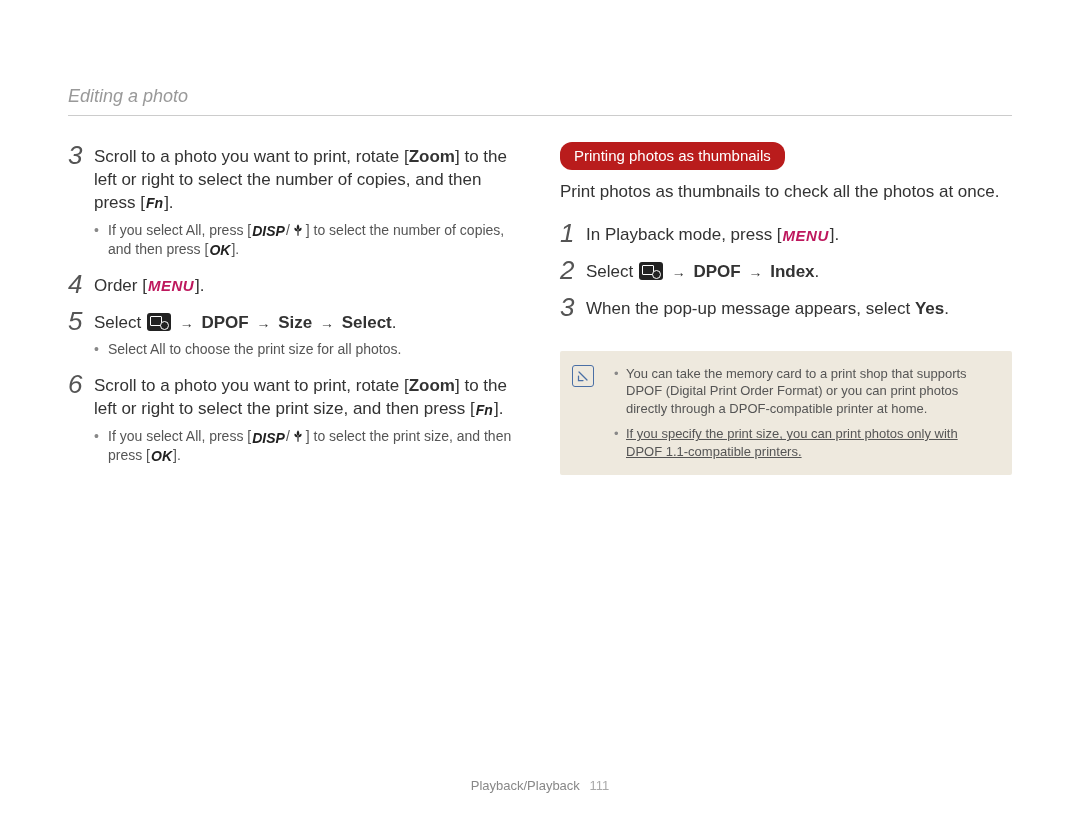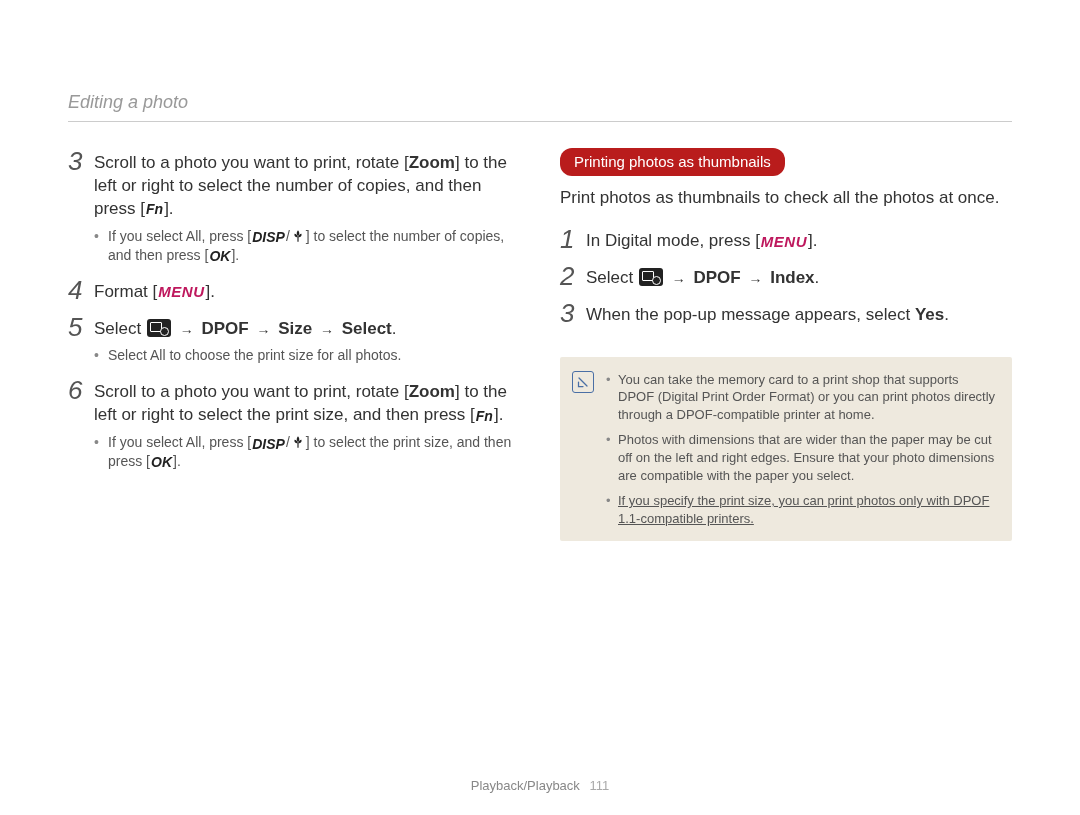--- a/index.html
+++ b/index.html
@@ -6,21 +6,21 @@
     margin: 0;
     padding: 0;
     font-family: Arial, Helvetica, sans-serif;
     color: #333;
     background: #fff;
     width: 1080px;
     height: 815px;
     -webkit-font-smoothing: antialiased;
   }
   .page {
-    padding: 14px 68px;
+    padding: 8px 68px;
     box-sizing: border-box;
   }
   .page-header {
     color: #999;
     font-size: 18px;
     font-style: italic;
     font-weight: 400;
     padding: 78px 0 8px 0;
     border-bottom: 1px solid #ccc;
     margin-bottom: 26px;
@@ -150,21 +150,21 @@
     color: #333;
     margin-bottom: 18px;
   }
 
   .note-box {
     display: flex;
     background: #eee9de;
     border-radius: 2px;
     padding: 14px 16px 14px 12px;
     margin-top: 30px;
-    gap: 12px;
+    gap: 20px;
   }
   .note-icon {
     flex: none;
     width: 20px;
     height: 20px;
     border: 1.5px solid #4a6fa5;
     border-radius: 3px;
     color: #4a6fa5;
     display: flex;
     align-items: center;
@@ -222,21 +222,21 @@
             <div class="step-num">3</div>
             <div class="step-body"><span>Scroll to a photo you want to print, rotate [</span><span class="bold">Zoom</span><span>] to the left or right to select the number of copies, and then press [</span><span class="icon fn key-label">Fn</span><span>].</span></div>
           </div>
           <ul class="sub-bullets">
             <li><span>If you select </span><span class="bold">All</span><span>, press [</span><span class="icon disp key-label">DISP</span><span>/</span><span class="icon macro"><svg width="14" height="14" viewBox="0 0 24 24" fill="#222">
                   <path d="M12 2 C9 5 9 9 12 12 C15 9 15 5 12 2 Z M6 8 C5 12 8 15 12 14 C11 10 9 8 6 8 Z M18 8 C19 12 16 15 12 14 C13 10 15 8 18 8 Z M11 14 L11 22 L13 22 L13 14 Z"></path>
                 </svg></span><span>] to select the number of copies, and then press [</span><span class="icon ok key-label">OK</span><span>].</span></li>
           </ul>
           <div class="step">
             <div class="step-num">4</div>
-            <div class="step-body"><span>Format [</span><span class="icon menu key-label">MENU</span><span>].</span></div>
+            <div class="step-body"><span>Order [</span><span class="icon menu key-label">MENU</span><span>].</span></div>
           </div>
           <div class="step">
             <div class="step-num">5</div>
             <div class="step-body"><span>Select </span><span class="icon image-settings"></span><span> </span><span class="arrow">→</span><span> </span><span class="bold">DPOF</span><span> </span><span class="arrow">→</span><span> </span><span class="bold">Size</span><span> </span><span class="arrow">→</span><span> </span><span class="bold">Select</span><span>.</span></div>
           </div>
           <ul class="sub-bullets">
             <li><span>Select </span><span class="bold">All</span><span> to choose the print size for all photos.</span></li>
           </ul>
           <div class="step">
             <div class="step-num">6</div>
@@ -249,41 +249,40 @@
           </ul>
         </div>
     </div>
 
     <div class="col">
       <div class="section-badge">Printing photos as thumbnails</div>
       <div class="intro-line">Print photos as thumbnails to check all the photos at once.</div>
       <div id="right-steps">
           <div class="step">
             <div class="step-num">1</div>
-            <div class="step-body"><span>In Digital mode, press [</span><span class="icon menu key-label">MENU</span><span>].</span></div>
+            <div class="step-body"><span>In Playback mode, press [</span><span class="icon menu key-label">MENU</span><span>].</span></div>
           </div>
           <div class="step">
             <div class="step-num">2</div>
             <div class="step-body"><span>Select </span><span class="icon image-settings"></span><span> </span><span class="arrow">→</span><span> </span><span class="bold">DPOF</span><span> </span><span class="arrow">→</span><span> </span><span class="bold">Index</span><span>.</span></div>
           </div>
           <div class="step">
             <div class="step-num">3</div>
             <div class="step-body"><span>When the pop-up message appears, select </span><span class="bold">Yes</span><span>.</span></div>
           </div>
         </div>
 
       <div class="note-box">
         <div class="note-icon">
           <svg width="12" height="12" viewBox="0 0 24 24" fill="none" stroke="#4a6fa5" stroke-width="2.5">
             <path d="M4 4 L20 20 M3 12 L3 21 L12 21" stroke-linecap="round"></path>
           </svg>
         </div>
         <ul class="note-list" id="note-list">
             <li>You can take the memory card to a print shop that supports DPOF (Digital Print Order Format) or you can print photos directly through a DPOF-compatible printer at home.</li>
-            <li>Photos with dimensions that are wider than the paper may be cut off on the left and right edges. Ensure that your photo dimensions are compatible with the paper you select.</li>
             <li>If you specify the print size, you can print photos only with DPOF 1.1-compatible printers.</li>
           </ul>
       </div>
     </div>
   </div>
 </div>
 
 <div class="footer">
   <span>Playback/Playback</span>
   <span class="pnum">111</span>

